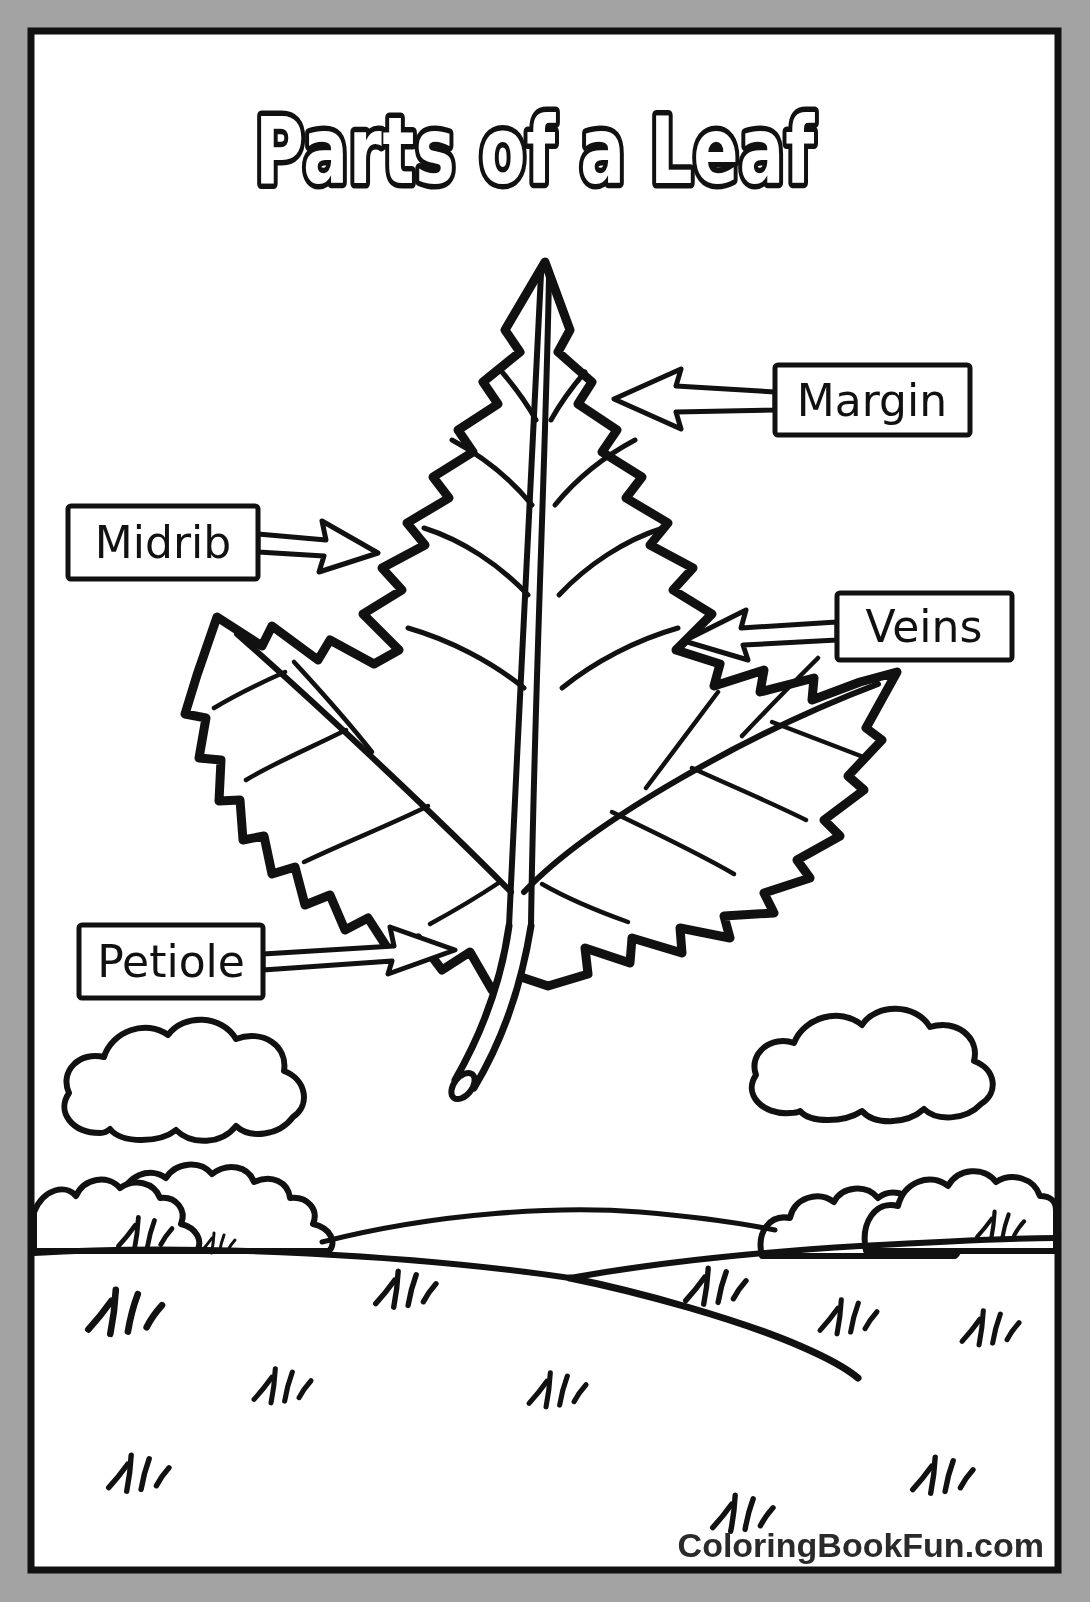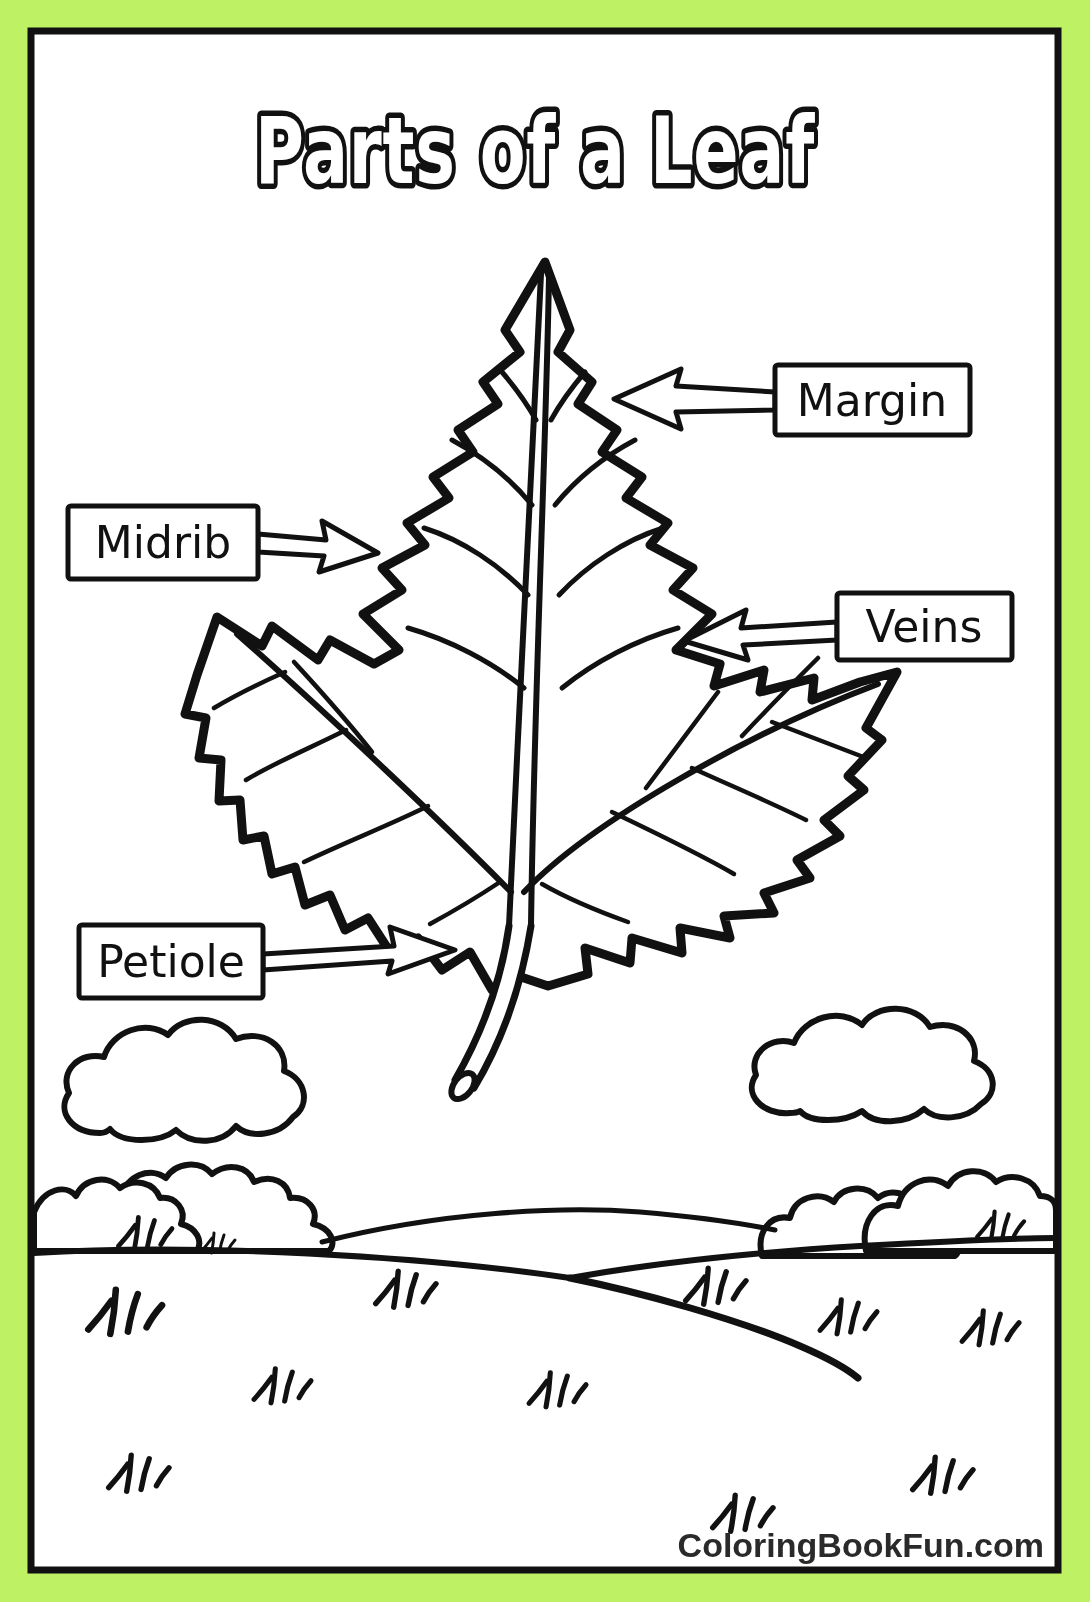--- a/index.html
+++ b/index.html
@@ -1,16 +1,16 @@
 <!DOCTYPE html>
 <html><head>
 <meta charset="utf-8">
 <style>
   html,body{margin:0;padding:0;background:#ffffff;}
-  .page{position:relative;width:1090px;height:1602px;background:#bef264;overflow:hidden;
+  .page{position:relative;width:1090px;height:1602px;background:#a3a3a3;overflow:hidden;
         font-family:"DejaVu Sans",sans-serif;}
   svg{position:absolute;left:0;top:0;}
   .title-text{font-family:"DejaVu Sans",sans-serif;font-weight:bold;font-size:92px;
               fill:#ffffff;stroke:#111111;stroke-width:11;paint-order:stroke;
               stroke-linejoin:round;letter-spacing:1px;}
   .label-text{font-family:"DejaVu Sans",sans-serif;font-size:44px;fill:#111111;}
   .footer-text{font-family:"Liberation Sans",sans-serif;font-weight:bold;font-size:34px;fill:#2a2a2a;}
 </style>
 </head>
 <body>

